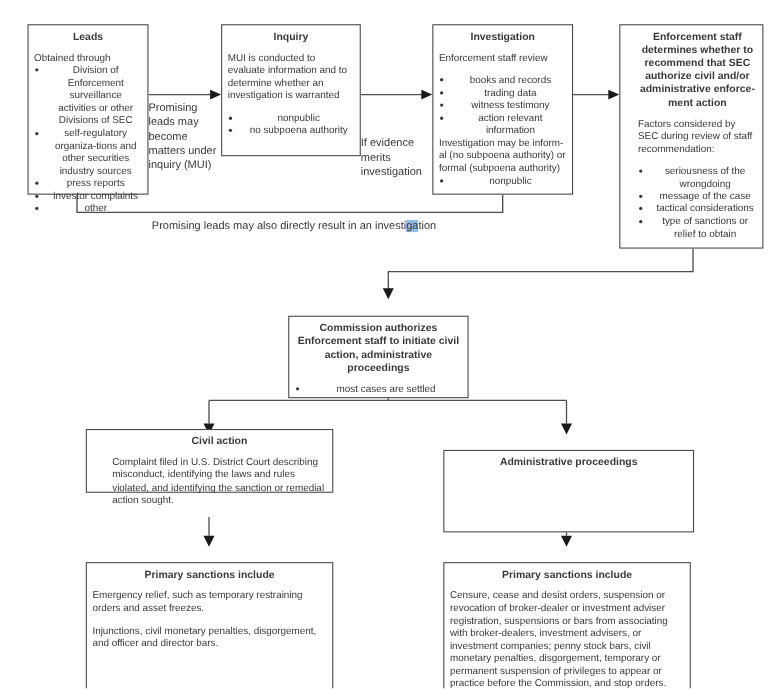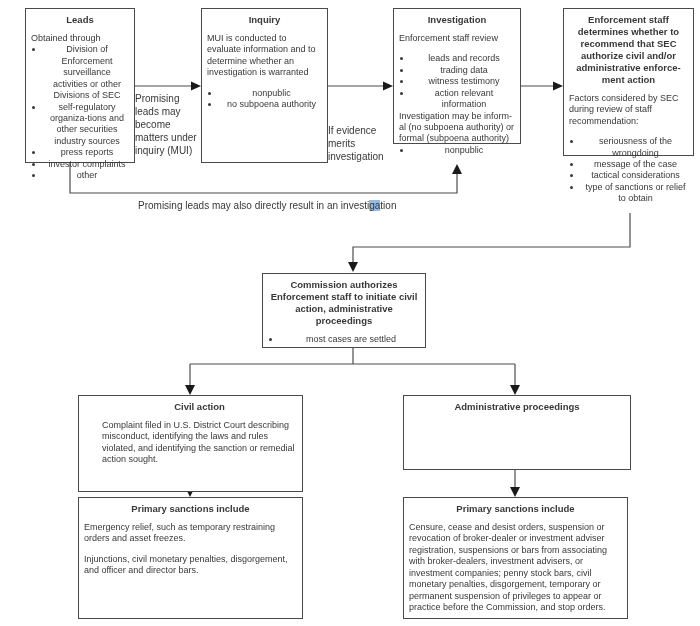--- a/index.html
+++ b/index.html
@@ -24,20 +24,21 @@
   }
   .connectors polygon { fill: #1a1a1a; stroke: none; }
   .box {
     position: absolute;
     box-sizing: border-box;
     border: 1px solid #4a4a4a;
     background: #ffffff;
     padding: 5px 5px 4px 5px;
     font-size: 9px;
     line-height: 1.27;
+    margin-top: 14px;
   }
   .box .title {
     font-weight: bold;
     font-size: 9.5px;
     text-align: center;
     margin-bottom: 7px;
     line-height: 1.26;
   }
   .para { margin: 0; }
   .mb { margin-bottom: 9px; }
@@ -100,63 +101,63 @@
     <div class="para">Obtained through</div>
     <ul class="bullets">
       <li>Division of Enforcement surveillance activities or other Divisions of SEC</li>
       <li>self-regulatory organiza-tions and other securities industry sources</li>
       <li>press reports</li>
       <li>investor complaints</li>
       <li>other</li>
     </ul>
   </div>
 
-  <div class="box" style="left:201px; top:8px; width:127px; height:155px;">
+  <div class="box" style="left:201px; top:8px; width:127px; height:120px;">
     <div class="title">Inquiry</div>
     <div class="para mb">MUI is conducted to evaluate information and to determine whether an investigation is warranted</div>
     <ul class="bullets">
       <li>nonpublic</li>
       <li>no subpoena authority</li>
     </ul>
   </div>
 
-  <div class="box" style="left:393px; top:8px; width:128px; height:136px;">
+  <div class="box" style="left:393px; top:8px; width:128px; height:155px;">
     <div class="title">Investigation</div>
     <div class="para mb">Enforcement staff review</div>
     <ul class="bullets mb">
-      <li>leads and records</li>
+      <li>books and records</li>
       <li>trading data</li>
       <li>witness testimony</li>
       <li>action relevant information</li>
     </ul>
     <div class="para">Investigation may be inform-al (no subpoena authority) or formal (subpoena authority)</div>
     <ul class="bullets">
       <li>nonpublic</li>
     </ul>
   </div>
 
-  <div class="box" style="left:563px; top:8px; width:131px; height:148px;">
+  <div class="box" style="left:563px; top:8px; width:131px; height:204px;padding-left:16px;">
     <div class="title mbs">Enforcement staff determines whether to recommend that SEC authorize civil and/or administrative enforce-ment action</div>
     <div class="para mb">Factors considered by SEC during review of staff recommendation:</div>
     <ul class="bullets">
       <li>seriousness of the wrongdoing</li>
       <li>message of the case</li>
       <li>tactical considerations</li>
       <li>type of sanctions or relief to obtain</li>
     </ul>
   </div>
 
   <div class="box" style="left:262px; top:273px; width:164px; height:75px;">
     <div class="title">Commission authorizes Enforcement staff to initiate civil action, administrative proceedings</div>
     <ul class="bullets">
       <li>most cases are settled</li>
     </ul>
   </div>
 
-  <div class="box" style="left:78px; top:395px; width:225px; height:97px;padding-left:23px;">
+  <div class="box" style="left:78px; top:376px; width:225px; height:58px;padding-left:23px;">
     <div class="title">Civil action</div>
     <div class="para">Complaint filed in U.S. District Court describing misconduct, identifying the laws and rules violated, and identifying the sanction or remedial action sought.</div>
   </div>
 
   <div class="box" style="left:403px; top:395px; width:228px; height:75px;">
     <div class="title">Administrative proceedings</div>
   </div>
 
   <div class="box" style="left:78px; top:497px; width:225px; height:122px;">
     <div class="title">Primary sanctions include</div>

